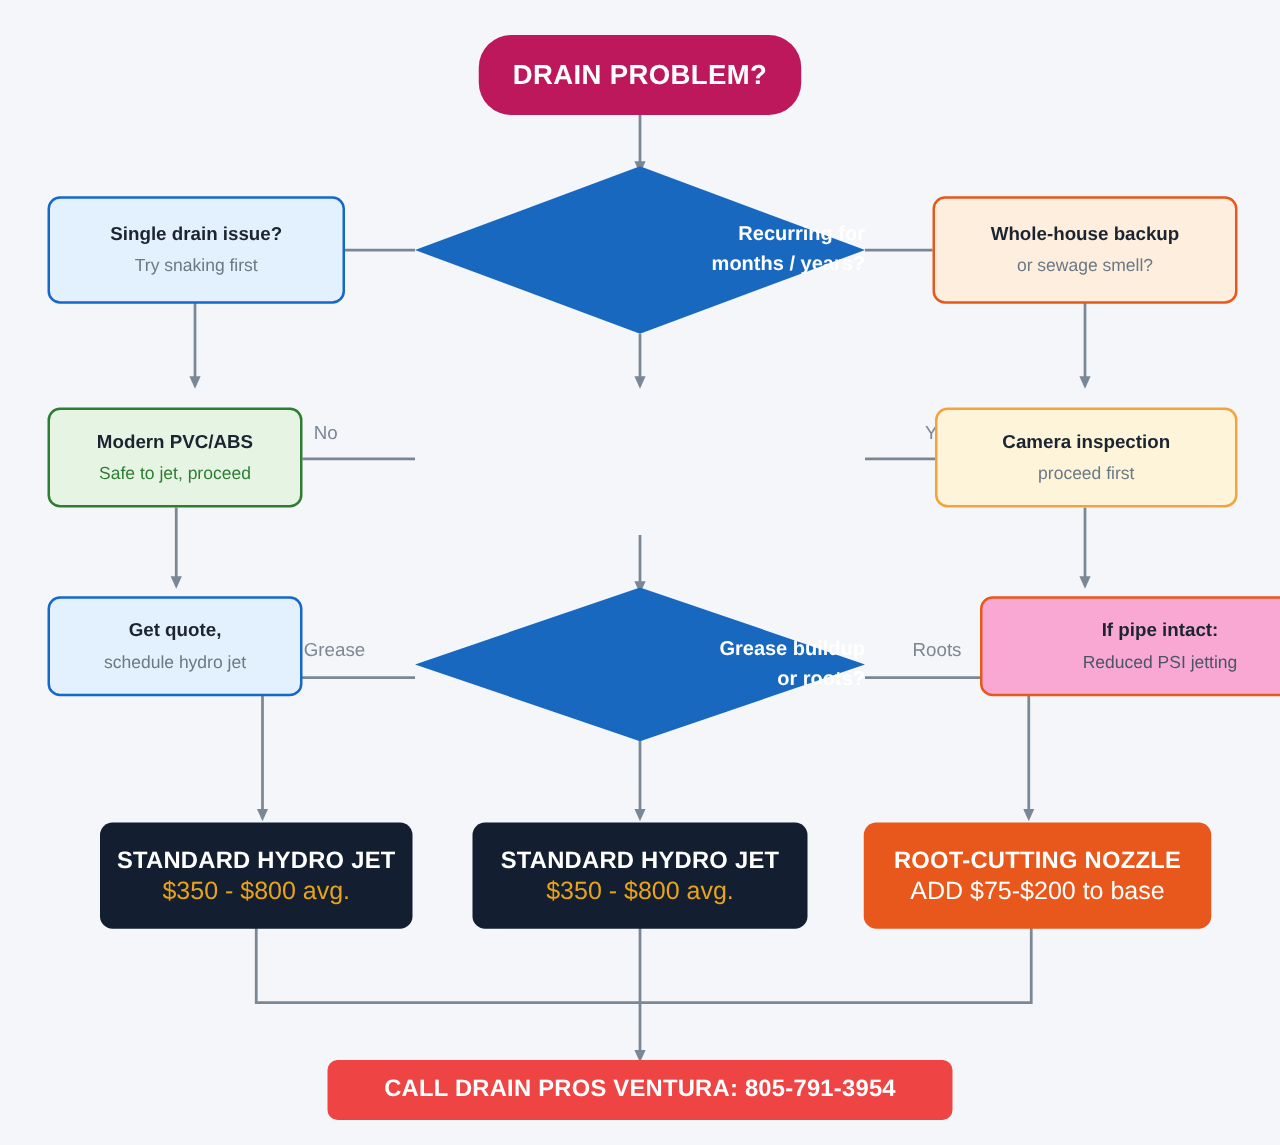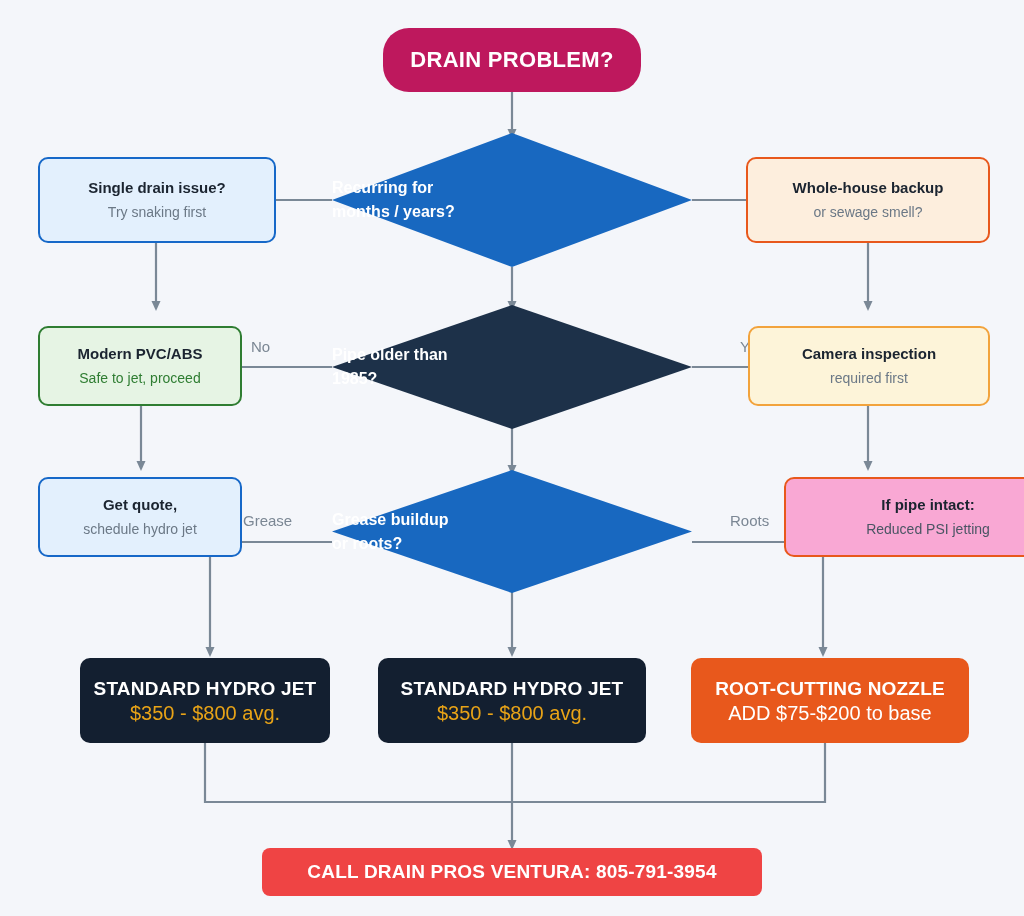--- a/index.html
+++ b/index.html
@@ -85,21 +85,21 @@
   .diamond-shape {
     position: absolute;
     inset: 0;
     z-index: 1;
   }
   .diamond-label {
     position: absolute;
     inset: 0;
     display: flex;
     flex-direction: column;
-    align-items: flex-start;
+    align-items: flex-end;
     justify-content: center;
     text-align: center;
     color: #ffffff;
     font-weight: bold;
     font-size: 16px;
     line-height: 24px;
     z-index: 2;
   }
   
   #wires {
@@ -189,38 +189,29 @@
   <div class="node rect" style="left:38px; top:157px; width:238px; height:86px; background:#e3f0fd; border-color:#1668c8;">
     <div class="title-line" style="color:#1b2430;">Single drain issue?</div>
     <div class="sub-line" style="color:#6b7886;">Try snaking first</div>
   </div>
 
   <div class="node rect" style="left:746px; top:157px; width:244px; height:86px; background:#fdeedd; border-color:#e8581c;">
     <div class="title-line" style="color:#1b2430;">Whole-house backup</div>
     <div class="sub-line" style="color:#6b7886;">or sewage smell?</div>
   </div>
 
-  <div class="diamond-wrap" style="left:332px; top:305px; width:360px; height:124px;">
-    <svg class="diamond-shape" viewBox="0 0 360 124" preserveAspectRatio="none" xmlns="http://www.w3.org/2000/svg">
-      <polygon points="180,0 360,62 180,124 0,62" fill="#1d3149"></polygon>
-    </svg>
-    <div class="diamond-label">
-      <div>Pipe older than</div>
-      <div>1985?</div>
-    </div>
-  </div>
 
   <div class="node rect" style="left:38px; top:326px; width:204px; height:80px; background:#e6f4e4; border-color:#2f7d32;">
     <div class="title-line" style="color:#1b2430;">Modern PVC/ABS</div>
     <div class="sub-line" style="color:#2f7d32;">Safe to jet, proceed</div>
   </div>
 
   <div class="node rect" style="left:748px; top:326px; width:242px; height:80px; background:#fdf4d9; border-color:#f2a33c;">
     <div class="title-line" style="color:#1b2430;">Camera inspection</div>
-    <div class="sub-line" style="color:#6b7886;">required first</div>
+    <div class="sub-line" style="color:#6b7886;">proceed first</div>
   </div>
 
   <div class="diamond-wrap" style="left:332px; top:470px; width:360px; height:123px;">
     <svg class="diamond-shape" viewBox="0 0 360 123" preserveAspectRatio="none" xmlns="http://www.w3.org/2000/svg">
       <polygon points="180,0 360,61.5 180,123 0,61.5" fill="#1868c0"></polygon>
     </svg>
     <div class="diamond-label">
       <div>Grease buildup</div>
       <div>or roots?</div>
     </div>

